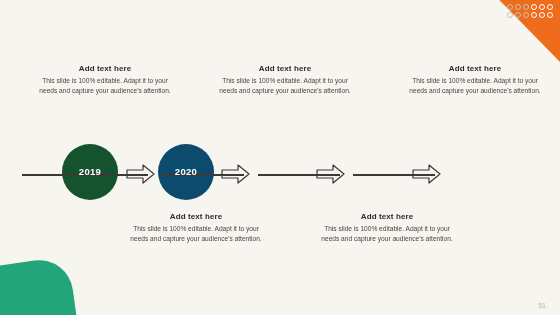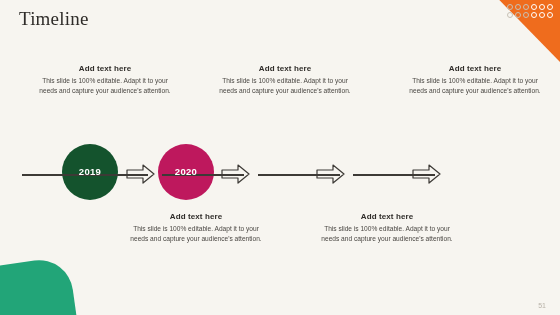--- a/index.html
+++ b/index.html
@@ -115,21 +115,21 @@
   .node .year {
     font-size: 9.5px;
     font-weight: bold;
     color: #ffffff;
     position: relative;
     z-index: 3;
     letter-spacing: 0.3px;
     margin-bottom: 1px;
   }
   .node.orange { background: #14532d; }
-  .node.green  { background: #be185d; }
+  .node.green  { background: #0c4a6e; }
 
   .node-line {
     position: absolute;
     top: 30px;
     height: 1.5px;
     background: #3d3a36;
     z-index: 2;
   }
 
   .arrow {
@@ -176,21 +176,20 @@
     <span class="dot"></span>
     <span class="dot dark"></span>
     <span class="dot dark"></span>
     <span class="dot dark"></span>
     <span class="dot"></span>
     <span class="dot"></span>
     <span class="dot"></span>
   </div>
   <div class="corner-green"></div>
 
-  <div class="slide-title">Timeline</div>
 
   <div class="txt-block txt-top" style="left:39px;">
     <div class="hd">Add text here</div>
     <div class="bd">This slide is 100% editable. Adapt it to your needs and capture your audience's attention.</div>
   </div>
   <div class="txt-block txt-top" style="left:219px;">
     <div class="hd">Add text here</div>
     <div class="bd">This slide is 100% editable. Adapt it to your needs and capture your audience's attention.</div>
   </div>
   <div class="txt-block txt-top" style="left:409px;">

